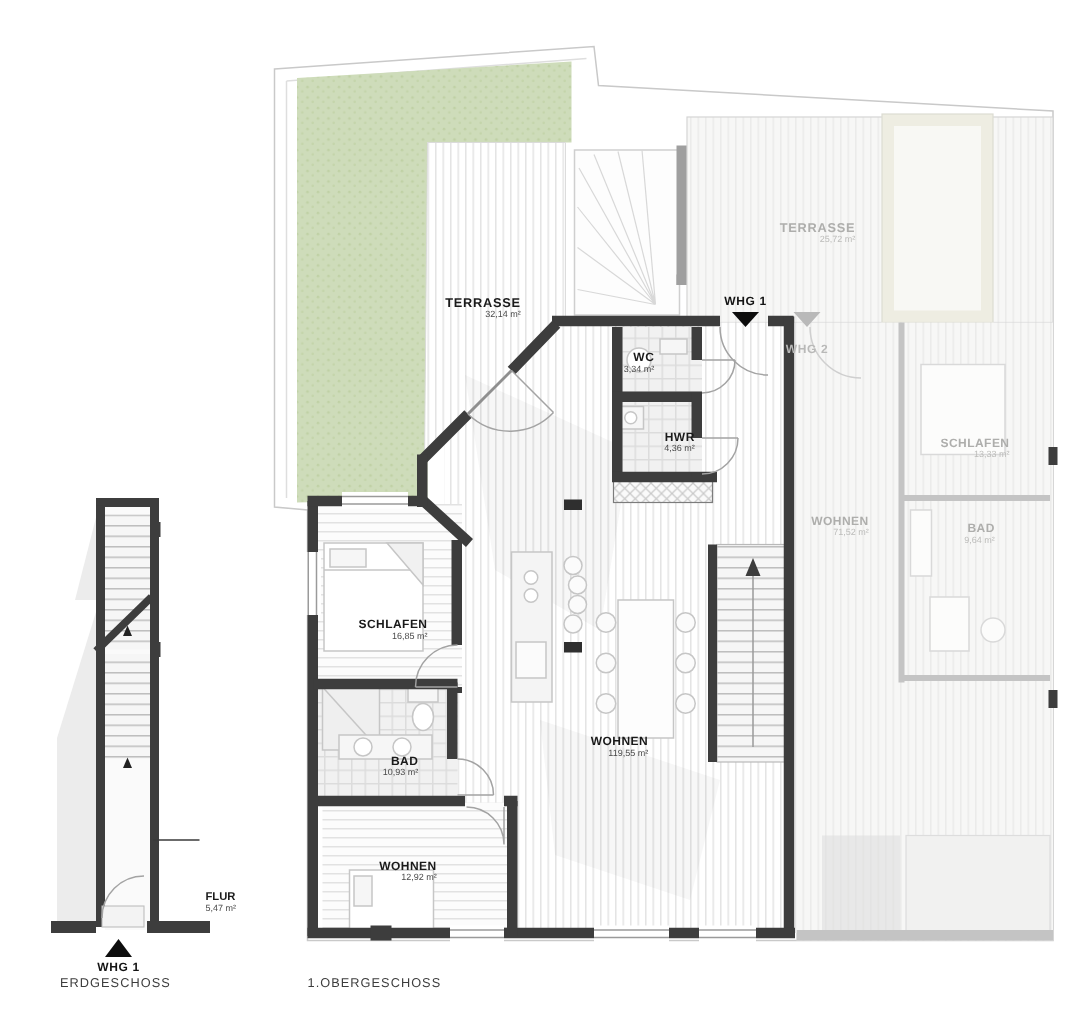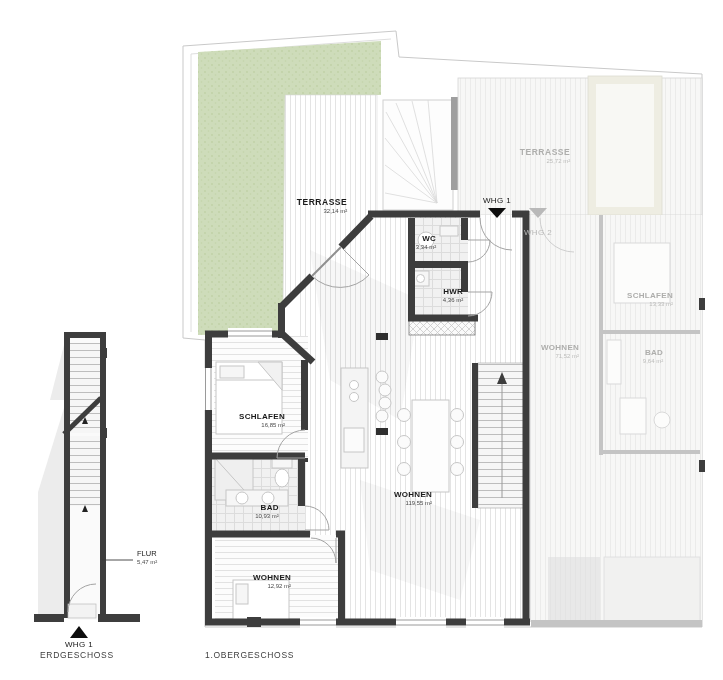--- a/index.html
+++ b/index.html
@@ -6,25 +6,25 @@
   .stage{position:relative;width:723px;height:680px;background:#ffffff;overflow:hidden;
          font-family:"Liberation Sans",sans-serif;}
   .stage svg{position:absolute;left:0;top:0;}
   .room-label{position:absolute;transform:translate(-50%,-50%);text-align:right;
               color:#1a1a1a;line-height:1.3;white-space:nowrap;z-index:5;}
   .room-label .rn{font-weight:bold;font-size:8px;letter-spacing:.3px;}
   .room-label .ra{font-size:6px;color:#4a4a4a;}
   .room-label.big .rn{font-size:8.5px;letter-spacing:.5px;}
   .room-label.faded{color:#aeaeac;}
   .room-label.faded .ra{color:#bcbcba;}
-  .whg-label{position:absolute;transform:translate(-50%,0);font-size:8px;font-weight:normal;
+  .whg-label{position:absolute;transform:translate(-50%,0);font-size:8px;font-weight:bold;
              color:#141414;letter-spacing:.4px;z-index:5;white-space:nowrap;}
   .whg-label.faded{color:#b9b9b8;margin-top:32px;}
   .flur-label{position:absolute;text-align:left;color:#1a1a1a;line-height:1.3;z-index:5;white-space:nowrap;}
-  .flur-label .rn{font-weight:normal;font-size:7.5px;}
+  .flur-label .rn{font-weight:bold;font-size:7.5px;margin-top:44px;}
   .flur-label .ra{font-size:6px;color:#4a4a4a;}
   .caption{position:absolute;font-size:8.5px;color:#3d3d3d;letter-spacing:.7px;z-index:5;white-space:nowrap;}
 </style>
 </head>
 <body>
 
 <div class="stage">
 
 <svg width="723" height="680" viewBox="0 0 723 680">
   <defs>

